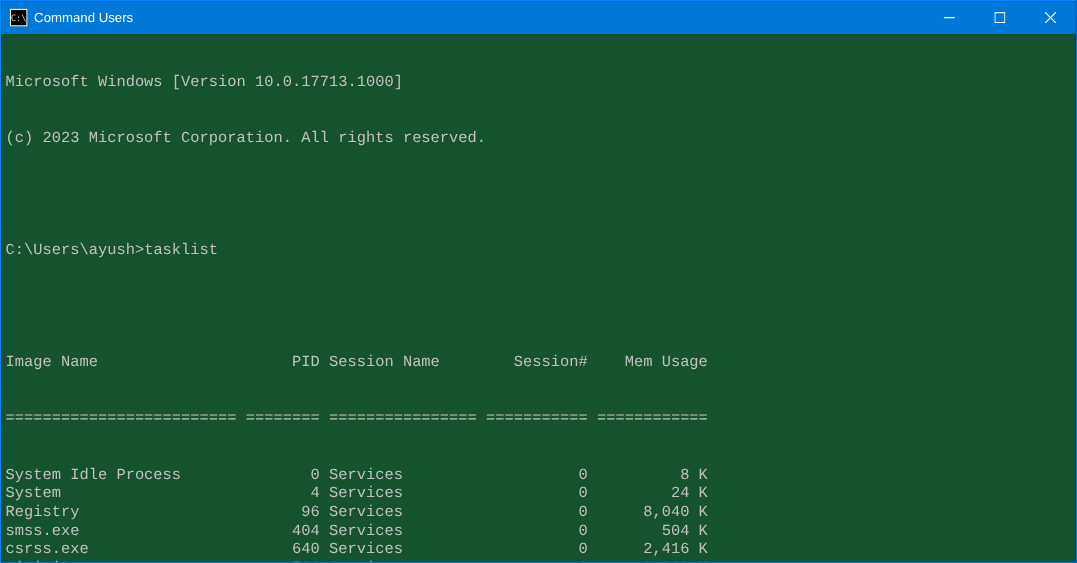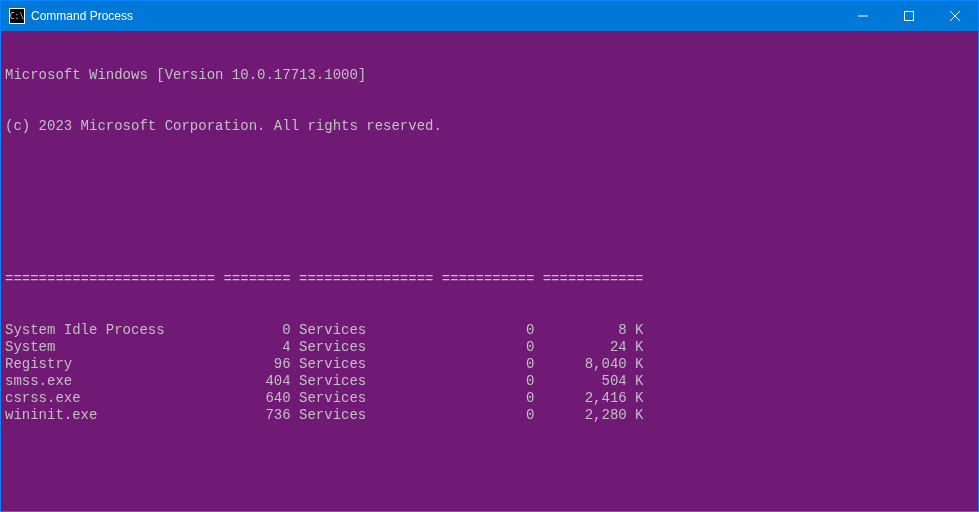--- a/index.html
+++ b/index.html
@@ -47,38 +47,38 @@
   .win-btn {
     width: 46px;
     height: 100%;
     display: flex;
     align-items: center;
     justify-content: center;
     color: #fff;
   }
   .terminal {
     flex: 1;
-    background: #701a75;
+    background: #14532d;
     color: #c0c0c0;
     font-size: 14px;
     line-height: 17px;
     padding: 2px 4px;
     white-space: pre;
     overflow: hidden;
     font-family: Consolas, 'Courier New', monospace;
   }
   .row { display: block; white-space: pre; }
 </style>
 </head>
 <body>
 
 <div class="window">
   <div class="titlebar">
     <div class="titlebar-icon">C:\</div>
-    <div class="titlebar-title">Command Process</div>
+    <div class="titlebar-title">Command Users</div>
     <div class="win-controls">
       <div class="win-btn">
         <svg width="10" height="10" viewBox="0 0 10 10">
             <path d="M0 5 H10" stroke="#fff" stroke-width="1"></path>
           </svg>
       </div>
       <div class="win-btn">
         <svg width="10" height="10" viewBox="0 0 10 10">
             <rect x="0.5" y="0.5" width="9" height="9" fill="none" stroke="#fff" stroke-width="1"></rect>
           </svg>
@@ -88,17 +88,19 @@
             <path d="M0 0 L10 10 M10 0 L0 10" stroke="#fff" stroke-width="1"></path>
           </svg>
       </div>
     </div>
   </div>
 
   <div class="terminal">
     <span class="row">Microsoft Windows [Version 10.0.17713.1000]</span>
     <span class="row">(c) 2023 Microsoft Corporation. All rights reserved.</span>
     <span class="row"> </span>
+    <span class="row"><span>C:\Users\ayush&gt;</span><span>tasklist</span></span>
     <span class="row"> </span>
+    <span class="row" id="header-row">Image Name                     PID Session Name        Session#    Mem Usage</span>
     <span class="row" id="divider-row">========================= ======== ================ =========== ============</span>
     <div id="process-rows"><span class="row">System Idle Process              0 Services                   0          8 K</span><span class="row">System                           4 Services                   0         24 K</span><span class="row">Registry                        96 Services                   0      8,040 K</span><span class="row">smss.exe                       404 Services                   0        504 K</span><span class="row">csrss.exe                      640 Services                   0      2,416 K</span><span class="row">wininit.exe                    736 Services                   0      2,280 K</span></div>
   </div>
 </div>
 
 </body></html>

